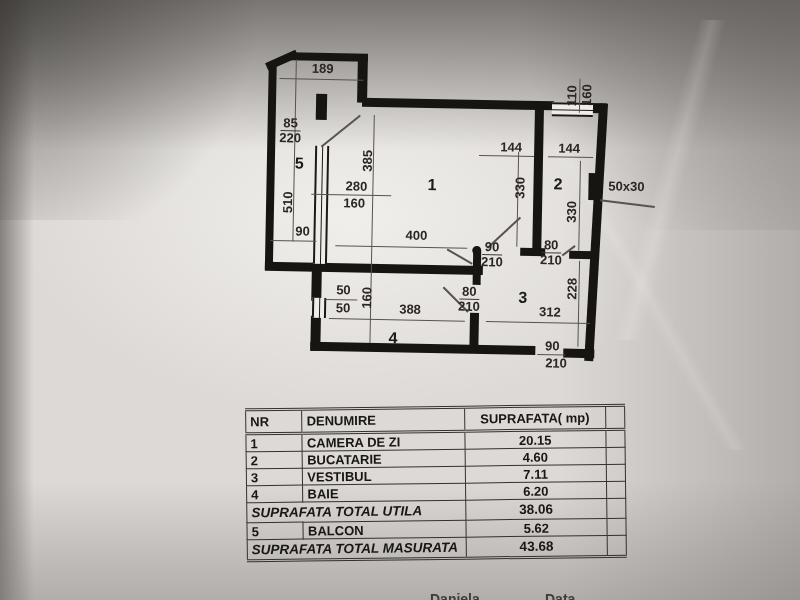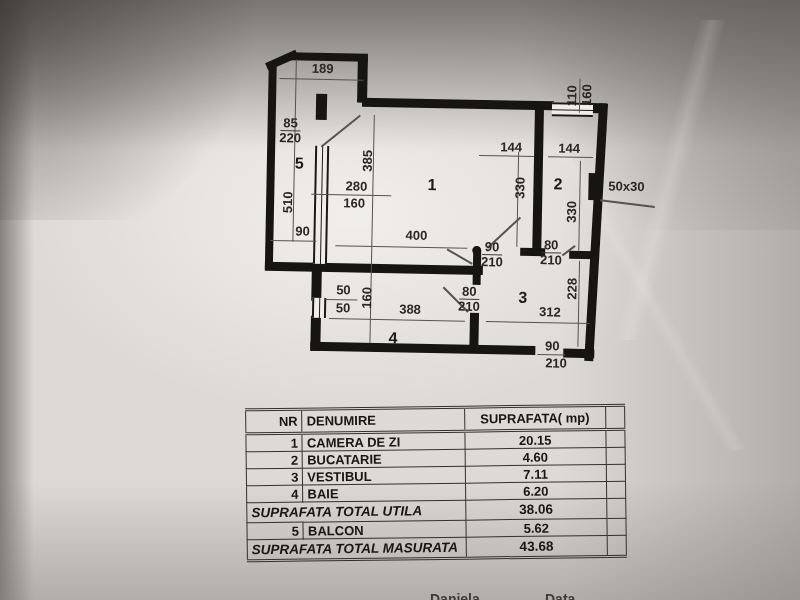--- a/index.html
+++ b/index.html
@@ -35,21 +35,21 @@
   .room-label{position:absolute;font-size:16px;font-weight:700;color:#1d1b18;line-height:16px;}
   .frac{position:absolute;display:inline-flex;flex-direction:column;align-items:center;font-size:13px;font-weight:600;color:#2a2724;line-height:14px;}
   .frac .num{border-bottom:1.5px solid #3c3936;padding:0 3px;}
 
   
   .tablewrap{position:absolute;left:246px;top:406px;transform:rotate(-0.7deg);}
   table.areas{border-collapse:collapse;width:380px;color:#181715;}
   table.areas td, table.areas th{border:1.4px solid #34312d;font-size:13px;font-weight:600;padding:0 4px;height:16px;line-height:15px;}
   table.areas th{height:21px;font-weight:700;border-bottom:3px double #34312d;border-top:3px double #34312d;}
   table.areas tr:last-child td{border-bottom:3px double #34312d;}
-  .c-nr{width:52px;text-align:right;}
+  .c-nr{width:52px;text-align:left;}
   .c-name{width:166px;text-align:left;}
   .c-area{width:140px;text-align:center;}
   .c-stub{width:12px;padding:0;}
   tr.total td{font-style:italic;font-weight:700;font-size:13.5px;height:19px;}
   tr.total td.c-area{font-style:normal;}
   tr.balcon td{height:16px;}
 
   .footer-text{position:absolute;font-size:14px;font-weight:700;color:#3f3d3a;}
 </style>
 </head>

